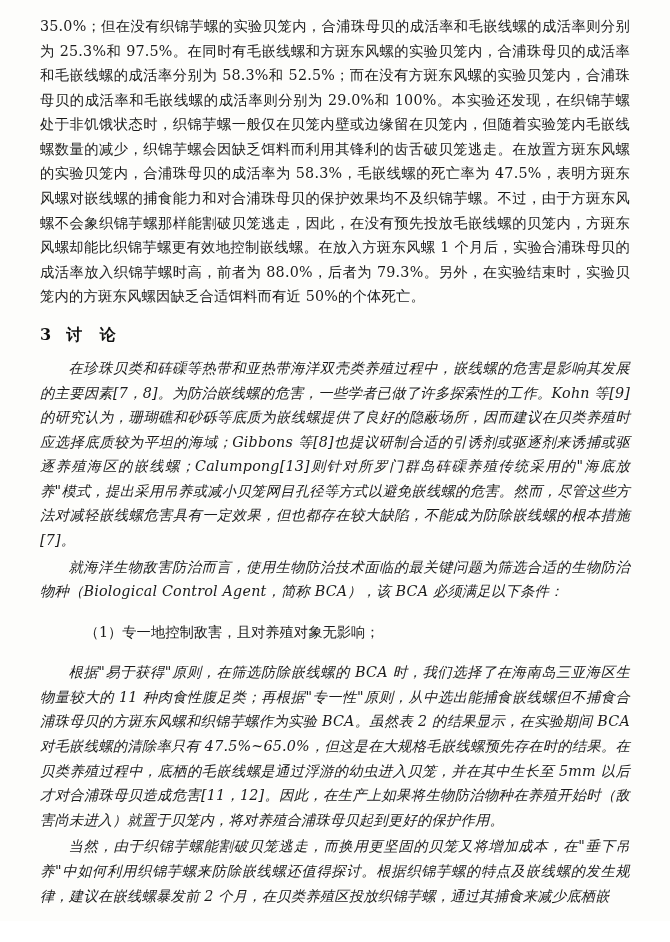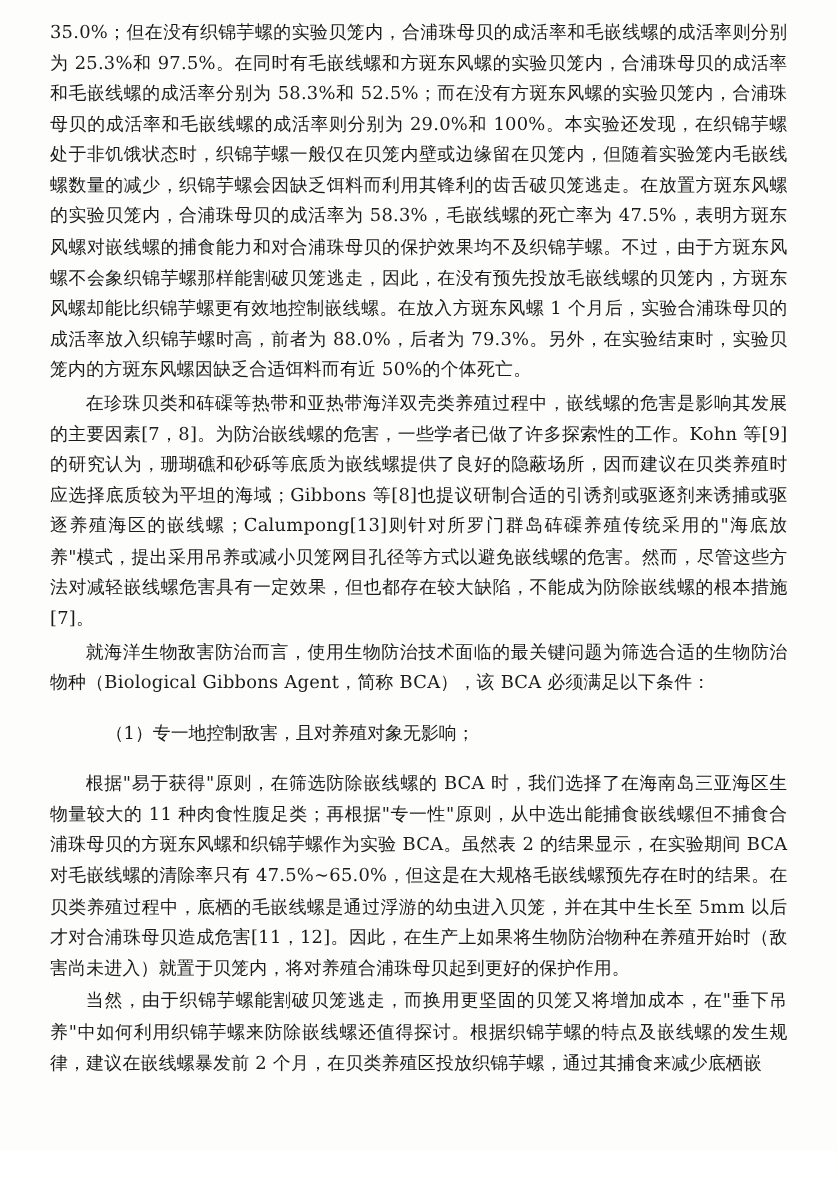--- a/index.html
+++ b/index.html
@@ -26,20 +26,21 @@
     font-size: 14.3px;
     line-height: 1.72;
     text-align: justify;
     text-justify: inter-ideograph;
     margin: 0 0 2px 0;
     letter-spacing: 0.2px;
     color: #1b1b1b;
   }
   .indent {
     text-indent: 2em;
+    font-style: italic;
   }
   .section-heading {
     font-size: 16px;
     font-weight: bold;
     margin: 16px 0 10px 0;
     letter-spacing: 1px;
     color: #111;
   }
   .section-heading .num {
     margin-right: 14px;
@@ -56,24 +57,27 @@
     color: #1b1b1b;
   }
 </style>
 </head>
 <body>
 
 <div class="page">
 
   <p class="para">35.0%；但在没有织锦芋螺的实验贝笼内，合浦珠母贝的成活率和毛嵌线螺的成活率则分别为 25.3%和 97.5%。在同时有毛嵌线螺和方斑东风螺的实验贝笼内，合浦珠母贝的成活率和毛嵌线螺的成活率分别为 58.3%和 52.5%；而在没有方斑东风螺的实验贝笼内，合浦珠母贝的成活率和毛嵌线螺的成活率则分别为 29.0%和 100%。本实验还发现，在织锦芋螺处于非饥饿状态时，织锦芋螺一般仅在贝笼内壁或边缘留在贝笼内，但随着实验笼内毛嵌线螺数量的减少，织锦芋螺会因缺乏饵料而利用其锋利的齿舌破贝笼逃走。在放置方斑东风螺的实验贝笼内，合浦珠母贝的成活率为 58.3%，毛嵌线螺的死亡率为 47.5%，表明方斑东风螺对嵌线螺的捕食能力和对合浦珠母贝的保护效果均不及织锦芋螺。不过，由于方斑东风螺不会象织锦芋螺那样能割破贝笼逃走，因此，在没有预先投放毛嵌线螺的贝笼内，方斑东风螺却能比织锦芋螺更有效地控制嵌线螺。在放入方斑东风螺 1 个月后，实验合浦珠母贝的成活率放入织锦芋螺时高，前者为 88.0%，后者为 79.3%。另外，在实验结束时，实验贝笼内的方斑东风螺因缺乏合适饵料而有近 50%的个体死亡。</p>
 
+  <div class="section-heading">
+    <span class="num">3</span><span class="title">讨 论</span>
+  </div>
 
   <p class="para indent">在珍珠贝类和砗磲等热带和亚热带海洋双壳类养殖过程中，嵌线螺的危害是影响其发展的主要因素[7，8]。为防治嵌线螺的危害，一些学者已做了许多探索性的工作。Kohn 等[9]的研究认为，珊瑚礁和砂砾等底质为嵌线螺提供了良好的隐蔽场所，因而建议在贝类养殖时应选择底质较为平坦的海域；Gibbons 等[8]也提议研制合适的引诱剂或驱逐剂来诱捕或驱逐养殖海区的嵌线螺；Calumpong[13]则针对所罗门群岛砗磲养殖传统采用的"海底放养"模式，提出采用吊养或减小贝笼网目孔径等方式以避免嵌线螺的危害。然而，尽管这些方法对减轻嵌线螺危害具有一定效果，但也都存在较大缺陷，不能成为防除嵌线螺的根本措施[7]。</p>
 
-  <p class="para indent">就海洋生物敌害防治而言，使用生物防治技术面临的最关键问题为筛选合适的生物防治物种（Biological Gibbons Agent，简称 BCA），该 BCA 必须满足以下条件：</p>
+  <p class="para indent">就海洋生物敌害防治而言，使用生物防治技术面临的最关键问题为筛选合适的生物防治物种（Biological Control Agent，简称 BCA），该 BCA 必须满足以下条件：</p>
 
   <p class="list-item">（1）专一地控制敌害，且对养殖对象无影响；</p>
 
   <p class="para indent">根据"易于获得"原则，在筛选防除嵌线螺的 BCA 时，我们选择了在海南岛三亚海区生物量较大的 11 种肉食性腹足类；再根据"专一性"原则，从中选出能捕食嵌线螺但不捕食合浦珠母贝的方斑东风螺和织锦芋螺作为实验 BCA。虽然表 2 的结果显示，在实验期间 BCA 对毛嵌线螺的清除率只有 47.5%~65.0%，但这是在大规格毛嵌线螺预先存在时的结果。在贝类养殖过程中，底栖的毛嵌线螺是通过浮游的幼虫进入贝笼，并在其中生长至 5mm 以后才对合浦珠母贝造成危害[11，12]。因此，在生产上如果将生物防治物种在养殖开始时（敌害尚未进入）就置于贝笼内，将对养殖合浦珠母贝起到更好的保护作用。</p>
 
   <p class="para indent">当然，由于织锦芋螺能割破贝笼逃走，而换用更坚固的贝笼又将增加成本，在"垂下吊养"中如何利用织锦芋螺来防除嵌线螺还值得探讨。根据织锦芋螺的特点及嵌线螺的发生规律，建议在嵌线螺暴发前 2 个月，在贝类养殖区投放织锦芋螺，通过其捕食来减少底栖嵌</p>
 
 </div>
 
 </body></html>

